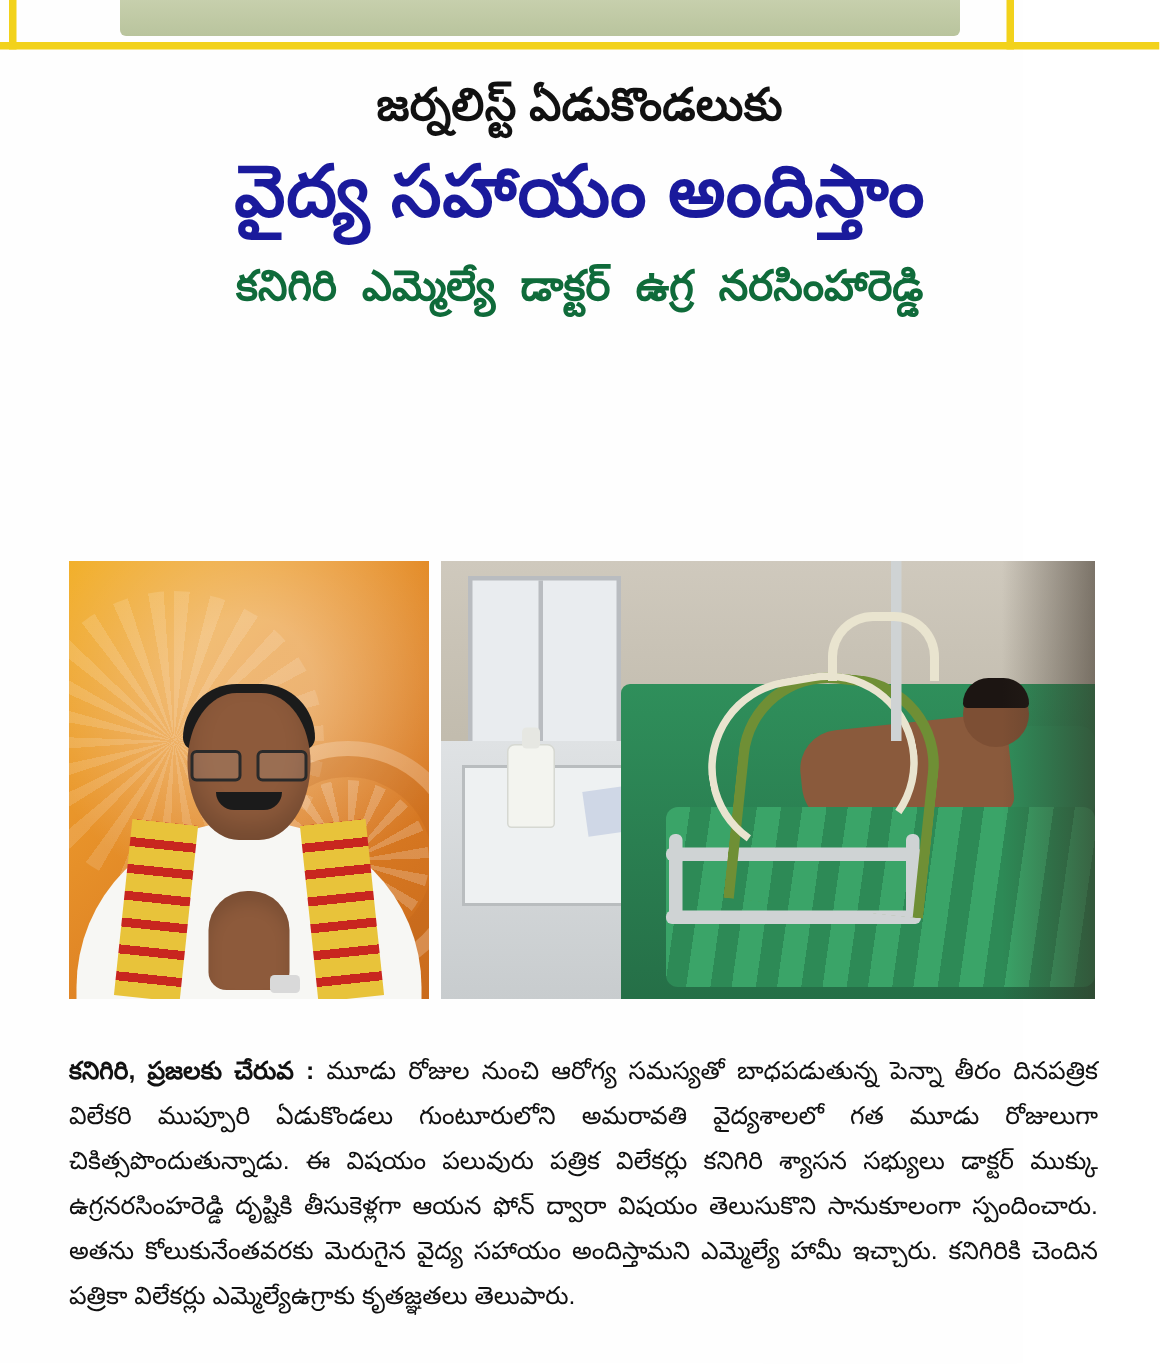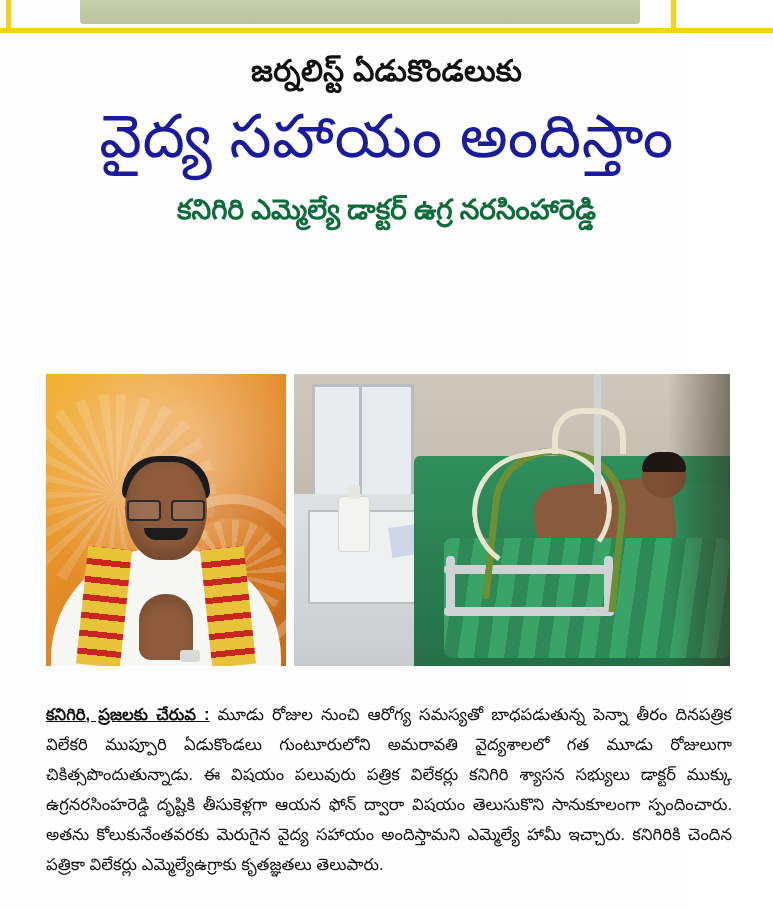--- a/index.html
+++ b/index.html
@@ -75,29 +75,29 @@
   .kicker {
     font-family: "Liberation Sans", sans-serif;
     font-size: 30px;
     font-weight: bold;
     color: #111111;
     letter-spacing: .2px;
     line-height: 1.25;
   }
   .headline-main {
     font-family: "Liberation Sans", sans-serif;
-    font-size: 60px;
-    font-weight: normal;
+    font-size: 48px;
+    font-weight: bold;
     color: #1a1a9c;
     line-height: 1.3;
     margin-top: 8px;
     letter-spacing: .5px;
   }
   .subhead {
-    font-family: Liberation Serif, serif;
+    font-family: Liberation Mono, monospace;
     font-size: 28px;
     font-weight: bold;
     color: #0f6b3a;
     line-height: 1.45;
     margin-top: 14px;
     padding: 0 26px;
   }
   .subhead .line2 {
     display: block;
     margin-top: 4px;
@@ -451,21 +451,20 @@
     width: 686px;
     font-family: "Liberation Sans", sans-serif;
     font-size: 16.5px;
     line-height: 1.82;
     color: #111;
     text-align: justify;
     text-justify: inter-word;
   }
   .article .dateline {
     font-weight: bold;
-    text-decoration: underline;
   }
 </style>
 </head>
 <body>
 
 <div class="page">
 
   <div class="top-strip">
     <div class="top-strip-inner">
       

